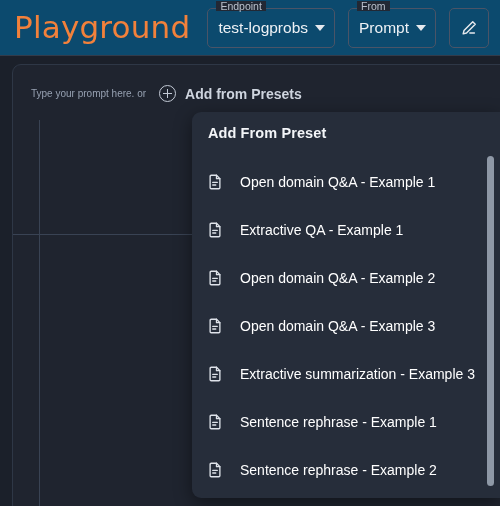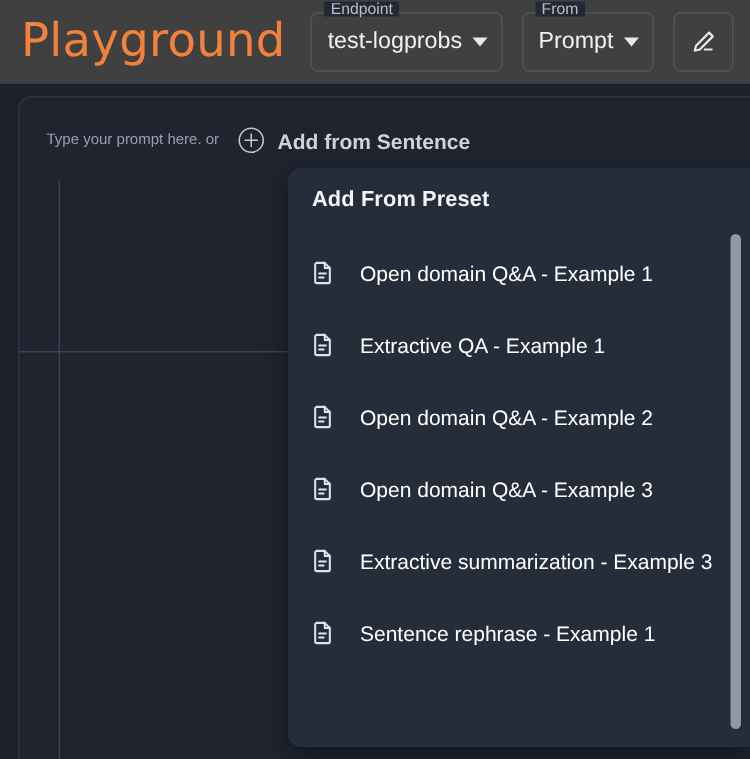--- a/index.html
+++ b/index.html
@@ -16,21 +16,21 @@
     color: #e3e6ea;
     position: relative;
   }
 
   
   .header {
     position: absolute;
     top: 0; left: 0;
     width: 500px;
     height: 56px;
-    background: #404040;
+    background: #0c4a6e;
     display: flex;
     align-items: center;
     padding: 0 9px;
     border-bottom: 1px solid #323b4a;
   }
 
   .app-title {
     font-size: 31px;
     font-weight: 400;
     color: #f2813b;
@@ -270,21 +270,21 @@
   </div>
 </div>
 
 <div class="prompt-panel">
 
   <div class="prompt-row">
     <span class="prompt-placeholder">Type your prompt here. or</span>
 
     <span class="preset-link">
       <span class="plus-icon"></span>
-      <span class="preset-link-label">Add from Sentence</span>
+      <span class="preset-link-label">Add from Presets</span>
     </span>
   </div>
 
   <div class="editor-rail"></div>
   <div class="editor-divider" style="top:169px;"></div>
 </div>
 
 <div class="preset-menu">
 
   <div class="preset-menu-title">Add From Preset</div>
@@ -350,19 +350,29 @@
       <span class="doc-icon">
         <svg width="18" height="18" viewBox="0 0 24 24" fill="none" stroke="#dfe3ea" stroke-width="1.8" stroke-linecap="round" stroke-linejoin="round">
           <path d="M14 3H7a1.5 1.5 0 00-1.5 1.5v15A1.5 1.5 0 007 21h10a1.5 1.5 0 001.5-1.5V7.5z"></path>
           <path d="M14 3v4.5h4.5"></path>
           <path d="M9 12.5h6M9 16h4"></path>
         </svg>
       </span>
       <span class="preset-item-label">Sentence rephrase - Example 1</span>
     </div>
 
+    <div class="preset-item">
+      <span class="doc-icon">
+        <svg width="18" height="18" viewBox="0 0 24 24" fill="none" stroke="#dfe3ea" stroke-width="1.8" stroke-linecap="round" stroke-linejoin="round">
+          <path d="M14 3H7a1.5 1.5 0 00-1.5 1.5v15A1.5 1.5 0 007 21h10a1.5 1.5 0 001.5-1.5V7.5z"></path>
+          <path d="M14 3v4.5h4.5"></path>
+          <path d="M9 12.5h6M9 16h4"></path>
+        </svg>
+      </span>
+      <span class="preset-item-label">Sentence rephrase - Example 2</span>
+    </div>
 
   </div>
 
   <div class="menu-scrollbar-track">
     <div class="menu-scrollbar-thumb"></div>
   </div>
 </div>
 
 </body></html>

